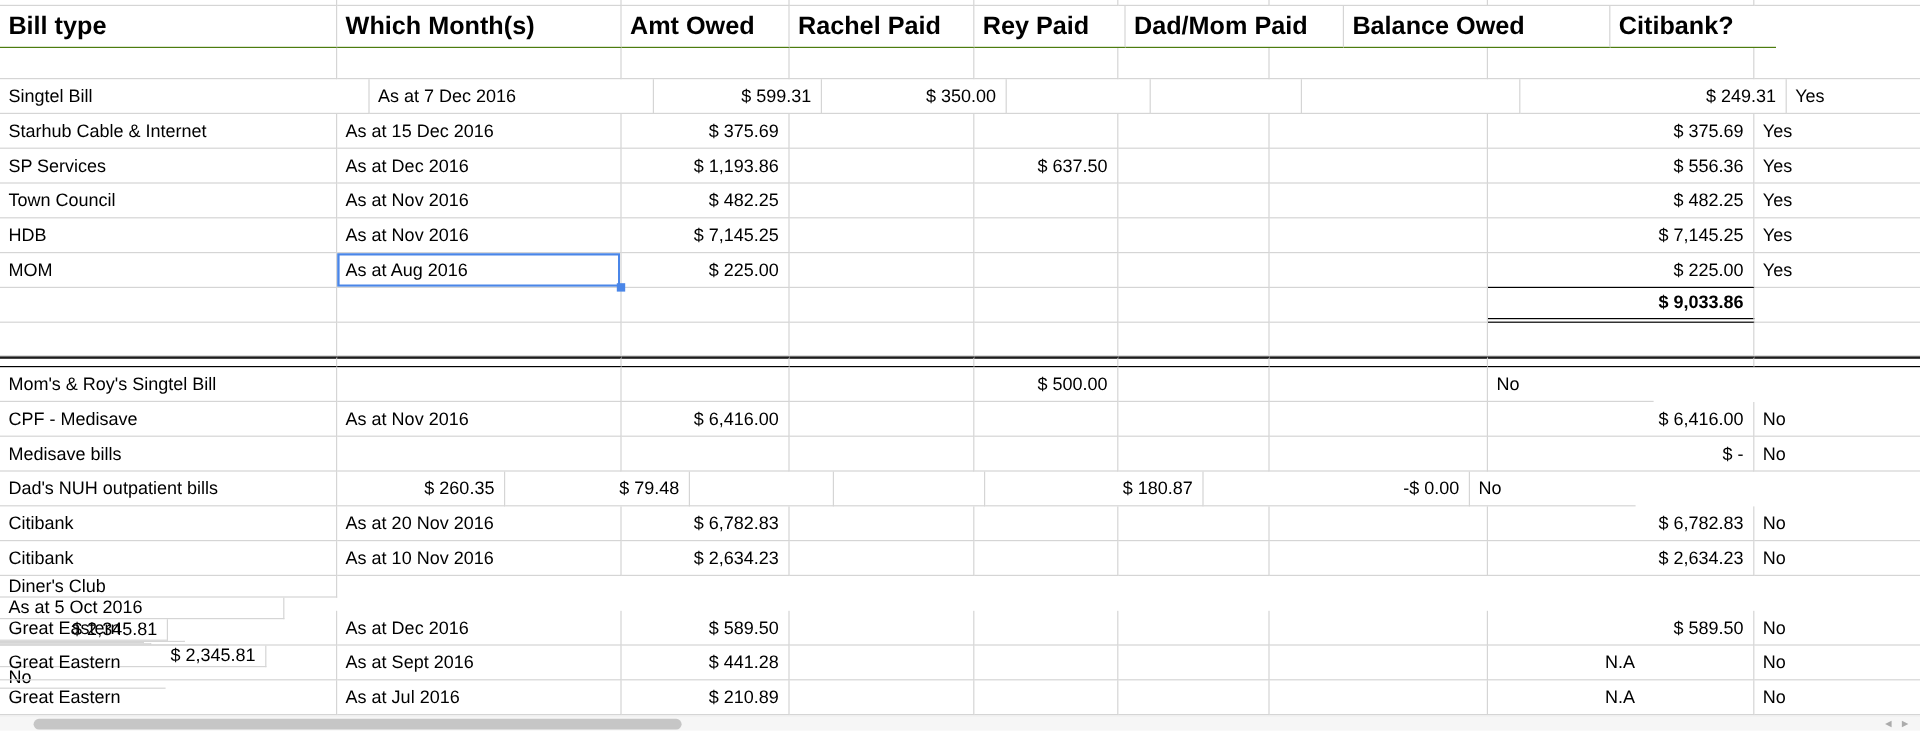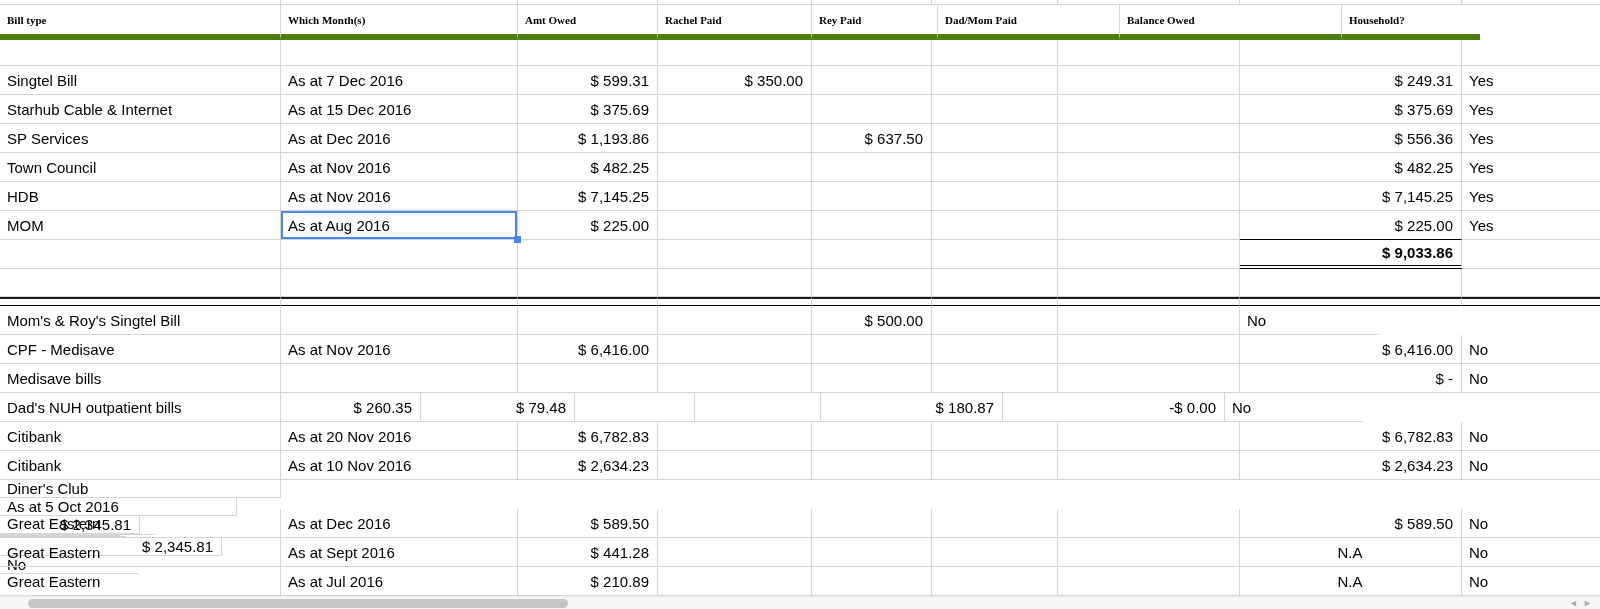--- a/index.html
+++ b/index.html
@@ -20,23 +20,22 @@
     flex:0 0 auto;
     display:flex;align-items:center;
     padding:0 8px 0 7px;
     font-size:15px;color:var(--ink);
     border-right:1px solid var(--grid);
     border-bottom:1px solid var(--grid);
     white-space:pre;overflow:visible;
   }
   .cell:last-child{border-right:none;}
   .row.header .cell{
-    font-weight:bold;font-size:11px;
-    border-bottom:6px solid #4d7c0f;
-    font-family:Liberation Serif, serif;
+    font-weight:bold;font-size:21px;
+    border-bottom:1px solid #4d7c0f;
   }
   .row.sliver .cell{padding:0;}
   .row.spacer .cell{
     padding:0;
     border-top:2px solid #1c1c1c;
     border-bottom:1px solid #000;
   }
   .cell.align-right{justify-content:flex-end;}
   .cell.align-left{justify-content:flex-start;}
   .cell.center{justify-content:center !important;}
@@ -85,35 +84,35 @@
       <div class="cell align-left" style="width: 138px;"></div>
     </div>
     <div class="row header" style="height: 35px;">
       <div class="cell align-left" style="width: 281px;">Bill type</div>
       <div class="cell align-left" style="width: 237px;">Which Month(s)</div>
       <div class="cell align-left" style="width: 140px;">Amt Owed</div>
       <div class="cell align-left" style="width: 154px;">Rachel Paid</div>
       <div class="cell align-left" style="width: 126px;">Rey Paid</div>
       <div class="cell align-left" style="width: 182px;">Dad/Mom Paid</div>
       <div class="cell align-left" style="width: 222px;">Balance Owed</div>
-      <div class="cell align-left" style="width: 138px;">Household?</div>
+      <div class="cell align-left" style="width: 138px;">Citibank?</div>
     </div>
     <div class="row empty" style="height: 26px;">
       <div class="cell align-left" style="width: 281px;"></div>
       <div class="cell align-left" style="width: 237px;"></div>
       <div class="cell align-right" style="width: 140px;"></div>
       <div class="cell align-right" style="width: 154px;"></div>
       <div class="cell align-right" style="width: 120px;"></div>
       <div class="cell align-right" style="width: 126px;"></div>
       <div class="cell align-right" style="width: 182px;"></div>
       <div class="cell align-right" style="width: 222px;"></div>
       <div class="cell align-left" style="width: 138px;"></div>
     </div>
     <div class="row data" style="height: 29px;">
-      <div class="cell align-left" style="width: 281px;">Singtel Bill</div>
+      <div class="cell align-left" style="width: 308px;">Singtel Bill</div>
       <div class="cell align-left" style="width: 237px;">As at 7 Dec 2016</div>
       <div class="cell align-right" style="width: 140px;">$ 599.31</div>
       <div class="cell align-right" style="width: 154px;">$ 350.00</div>
       <div class="cell align-right" style="width: 120px;"></div>
       <div class="cell align-right" style="width: 126px;"></div>
       <div class="cell align-right" style="width: 182px;"></div>
       <div class="cell align-right" style="width: 222px;">$ 249.31</div>
       <div class="cell align-left" style="width: 138px;">Yes</div>
     </div>
     <div class="row data" style="height: 29px;">

